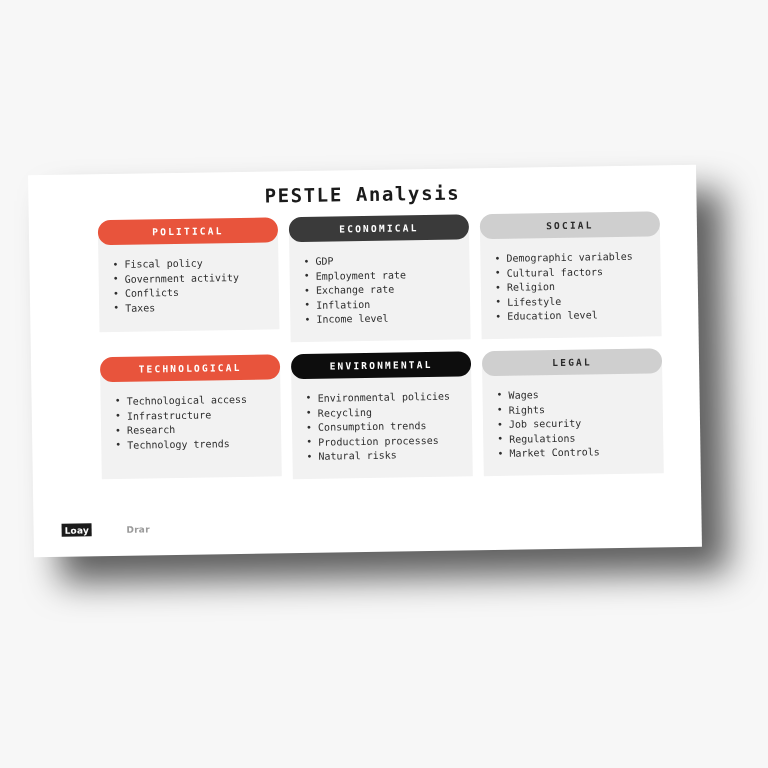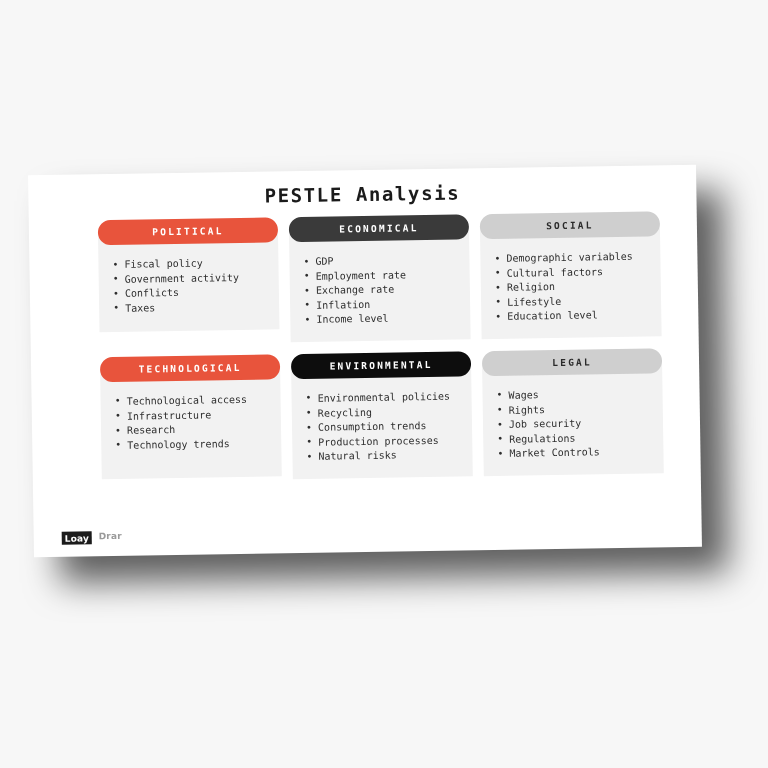--- a/index.html
+++ b/index.html
@@ -111,36 +111,38 @@
     position: absolute;
     left: 0;
     top: -0.5px;
     font-size: 10px;
     color: #2e2e2e;
   }
 
   .logo {
     position: absolute;
     left: 28px;
-    bottom: 12px;
+    bottom: 20px;
     display: flex;
+    align-items: center;
     font-family: "DejaVu Sans", sans-serif;
     font-size: 9px;
     letter-spacing: 0.2px;
   }
   .logo .lg-dark {
     background: #1b1b1b;
     color: #ffffff;
     padding: 1.5px 2.5px 1.5px 3px;
     font-weight: bold;
   }
   .logo .lg-light {
     color: #9a9a9a;
     padding-left: 7px;
     font-weight: bold;
+    margin-left: 28px;
   }
 </style>
 </head>
 <body>
 
 <div id="stage">
   <div id="slide">
     <div class="slide-inner">
 
       <div class="title">PESTLE Analysis</div>

